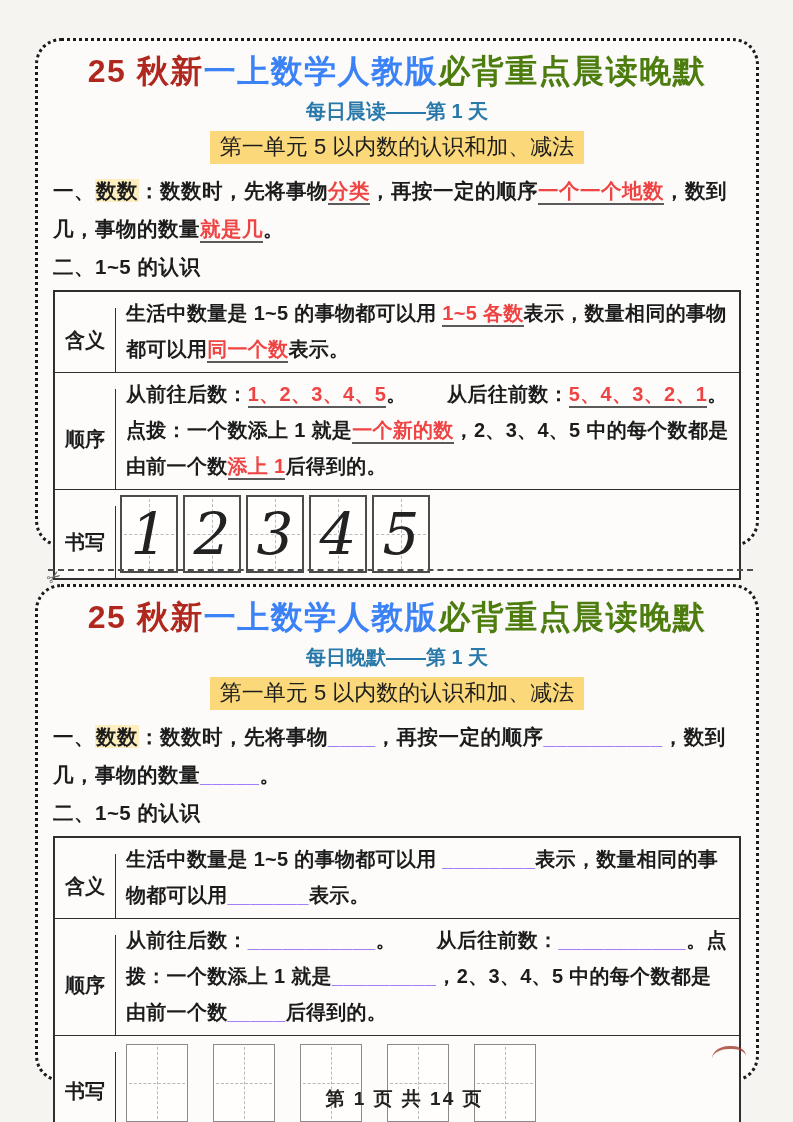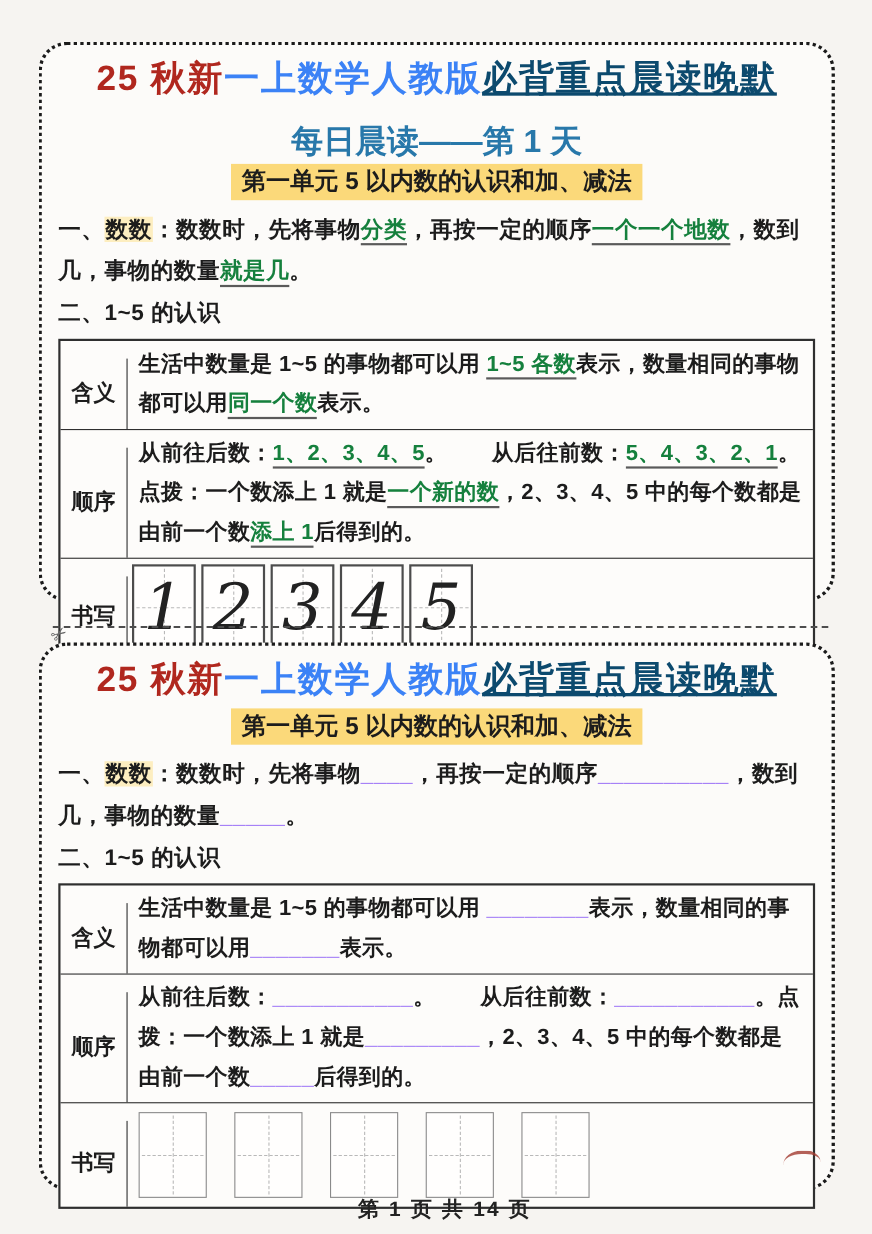--- a/index.html
+++ b/index.html
@@ -15,39 +15,39 @@
     background:#fcfbf9;padding:8px 15px 10px 15px;
   }
   .panel-1{top:38px;height:509px;}
   .panel-2{top:584px;height:498px;}
   .title{
     text-align:center;font-size:32px;font-weight:800;
     letter-spacing:1.5px;line-height:44px;white-space:nowrap;
   }
   .title .t-red{color:#b0271e;}
   .title .t-black{color:#3b82f6;}
-  .title .t-red2{color:#0c4a6e;text-decoration:underline;}
+  .title .t-red2{color:#4d7c0f;}
   .subtitle{
-    text-align:center;color:#2878aa;font-size:29px;font-weight:700;
-    margin-top:21px;line-height:30px;
+    text-align:center;color:#2878aa;font-size:20px;font-weight:700;
+    margin-top:3px;line-height:30px;
   }
   .unit-band{
     display:table;margin:5px auto 0 auto;background:#fbd97a;
-    font-size:22px;font-weight:700;padding:2px 10px 3px 10px;line-height:28px;
+    font-size:22px;font-weight:400;padding:2px 10px 3px 10px;line-height:28px;
   }
   .para{
     font-size:20.5px;font-weight:600;line-height:38px;margin-top:8px;
     letter-spacing:0.5px;
   }
   .sec2{font-size:20.5px;font-weight:600;line-height:34px;margin-top:2px;letter-spacing:0.5px;}
   .seg{white-space:pre-wrap;}
   .seg-p{color:#1c1c1c;}
   .seg-b{color:#1c1c1c;font-weight:700;}
   .seg-hl{color:#1c1c1c;font-weight:700;background:#fdeec0;padding:0 1px;}
-  .seg-r{color:#15803d;border-bottom:2px solid #5a5a5a;padding-bottom:1px;}
+  .seg-r{color:#ef4444;border-bottom:2px solid #5a5a5a;padding-bottom:1px;}
   .seg-u{color:#8b5cf6;letter-spacing:0.5px;}
   .tbl{border:2px solid #2f2f2f;margin-top:6px;background:#fdfcfa;}
   .trow{display:flex;}
   .trow + .trow{border-top:1.6px solid #2f2f2f;}
   .thead{
     width:42px;min-width:42px;border-right:1.6px solid #2f2f2f;
     display:flex;align-items:center;justify-content:center;text-align:center;
     font-size:20px;font-weight:600;line-height:30px;padding:4px 9px;
     word-break:break-all;
     margin-top:16px;
@@ -137,20 +137,21 @@
   </div>
 </div>
 
 <div class="separator"></div>
 <div class="scissors">✂</div>
 
 <div class="panel panel-2">
   <div class="title">
     <span class="t-red">25 秋新</span><span class="t-black">一上数学人教版</span><span class="t-red2">必背重点晨读晚默</span>
   </div>
+  <div class="subtitle">每日晚默——第 1 天</div>
   <div class="unit-band">第一单元 5 以内数的认识和加、减法</div>
   <div class="para"><span class="seg seg-b">一、</span><span class="seg seg-hl">数数</span><span class="seg seg-p">：数数时，先将事物</span><span class="seg seg-u">____</span><span class="seg seg-p">，再按一定的顺序</span><span class="seg seg-u">__________</span><span class="seg seg-p">，数到几，事物的数量</span><span class="seg seg-u">_____</span><span class="seg seg-p">。</span></div>
   <div class="sec2">二、1~5 的认识</div>
   <div class="tbl">
     <div class="trow">
       <div class="thead">含义</div>
       <div class="tcell"><span class="seg seg-p">生活中数量是 1~5 的事物都可以用 </span><span class="seg seg-u">________</span><span class="seg seg-p">表示，数量相同的事物都可以用</span><span class="seg seg-u">_______</span><span class="seg seg-p">表示。</span></div>
     </div>
     <div class="trow">
       <div class="thead">顺序</div>

